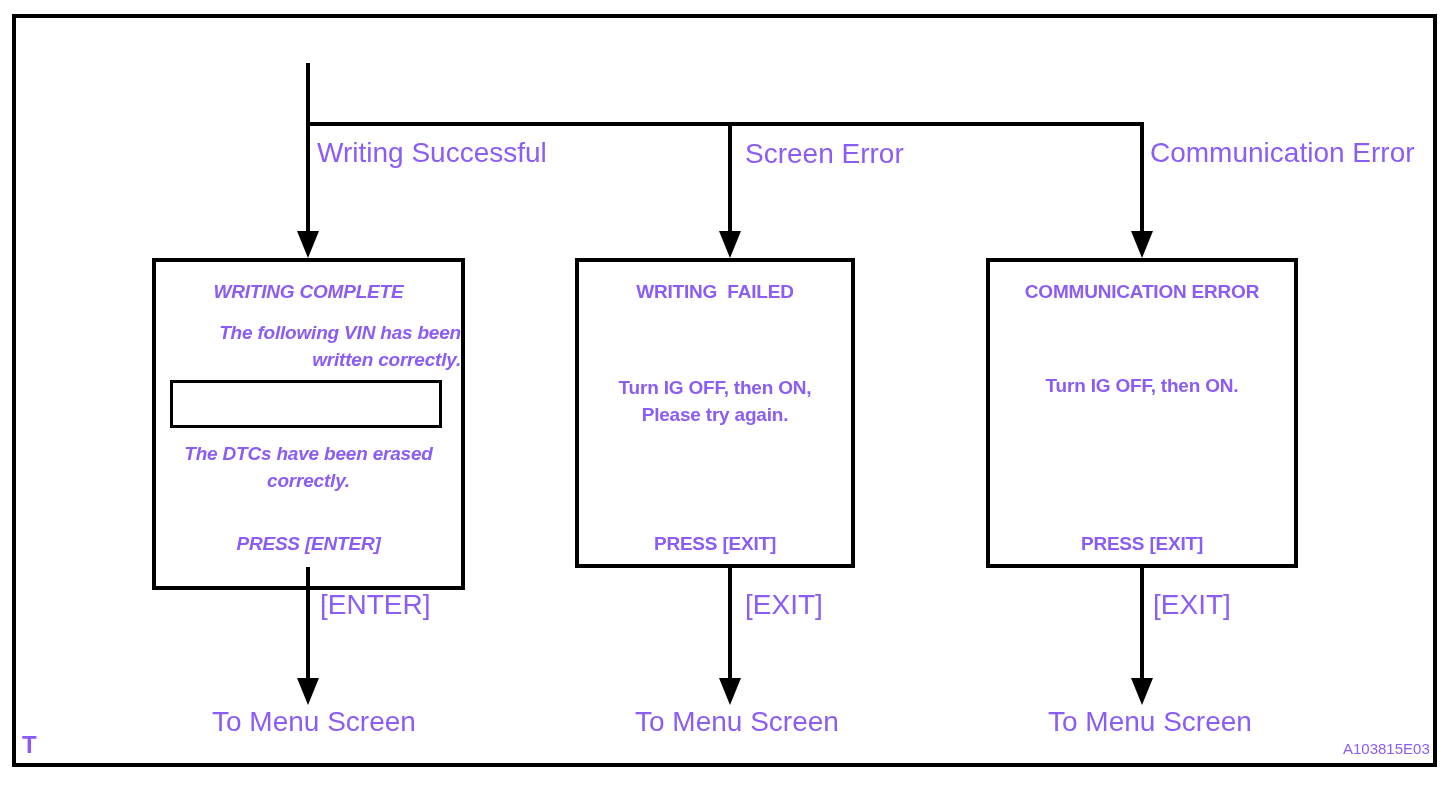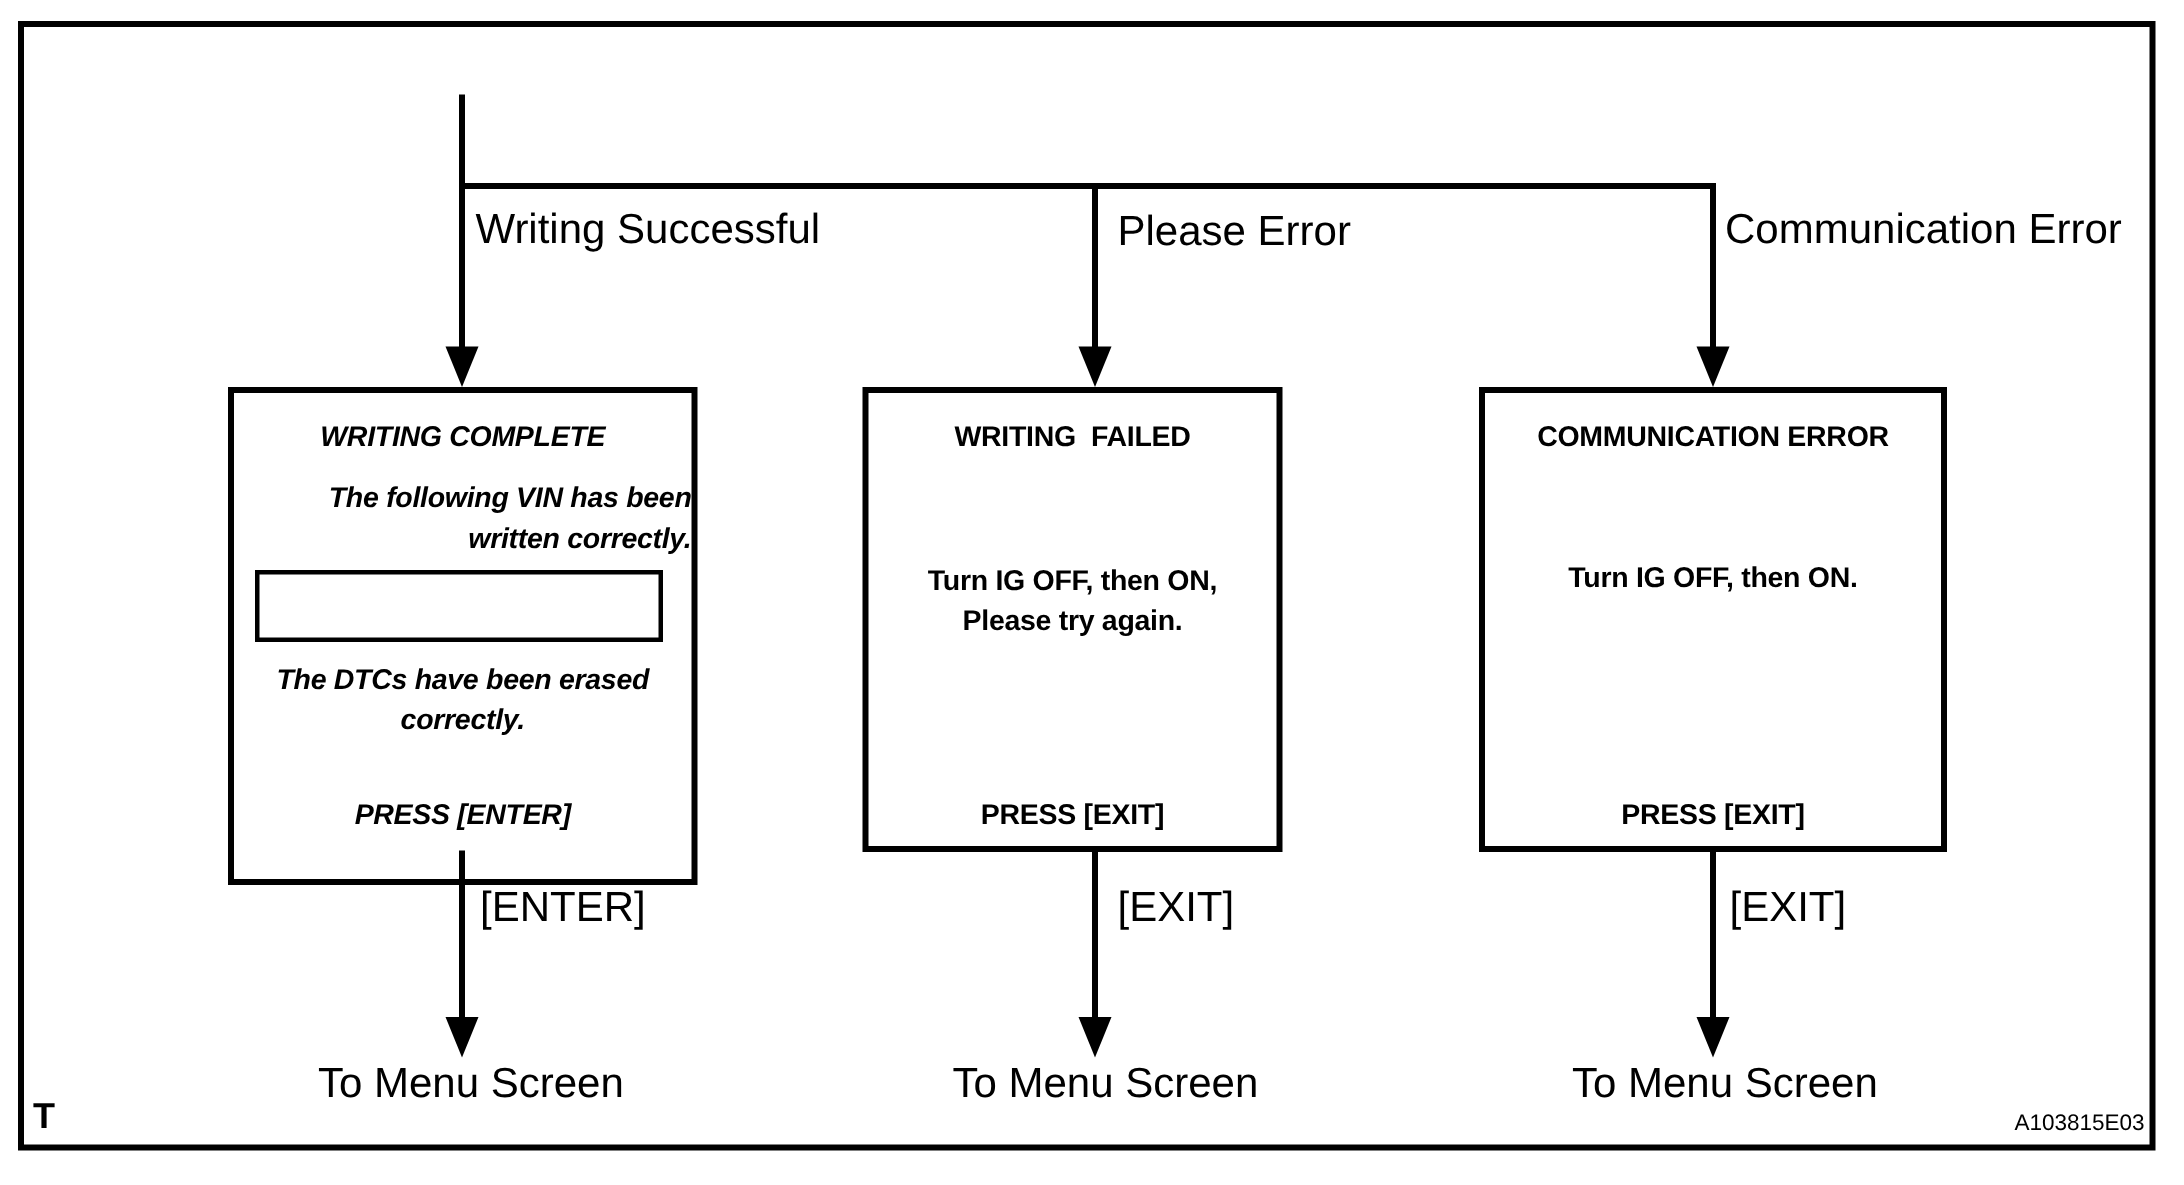--- a/index.html
+++ b/index.html
@@ -6,21 +6,21 @@
     margin: 0;
     padding: 0;
     background: #ffffff;
   }
   .stage {
     position: relative;
     width: 1456px;
     height: 790px;
     background: #ffffff;
     font-family: "Liberation Sans", sans-serif;
-    color: #000000;
+    color: #8b5cf6;
     overflow: hidden;
   }
   .frame {
     position: absolute;
     left: 12px;
     top: 14px;
     width: 1425px;
     height: 753px;
     border: 4px solid #000000;
     box-sizing: border-box;
@@ -92,21 +92,21 @@
   <div class="line" style="left:306px; top:63px; width:4px; height:170px;"></div>
   <div class="line" style="left:306px; top:122px; width:838px; height:4px;"></div>
   <div class="line" style="left:728px; top:122px; width:4px; height:111px;"></div>
   <div class="line" style="left:1140px; top:122px; width:4px; height:111px;"></div>
 
   <div class="arrow-down" style="left:297px; top:231px;"></div>
   <div class="arrow-down" style="left:719px; top:231px;"></div>
   <div class="arrow-down" style="left:1131px; top:231px;"></div>
 
   <div class="flow-label" style="left:317px; top:138px;">Writing Successful</div>
-  <div class="flow-label" style="left:745px; top:139px;">Please Error</div>
+  <div class="flow-label" style="left:745px; top:139px;">Screen Error</div>
   <div class="flow-label" style="left:1150px; top:138px;">Communication Error</div>
 
   <div class="flow-box" style="left:152px; top:258px; width:313px; height:332px;font-style:italic;">
     <div class="box-text" style="top:16px;">WRITING COMPLETE</div>
     <div class="box-text" style="top:57px;text-align:right;">The following VIN has been
 written correctly.</div>
     <div class="vin-field" style="left:14px; top:118px; width:272px; height:48px;"></div>
     <div class="box-text" style="top:178px;">The DTCs have been erased
 correctly.</div>
     <div class="box-text" style="top:268px;">PRESS [ENTER]</div>

